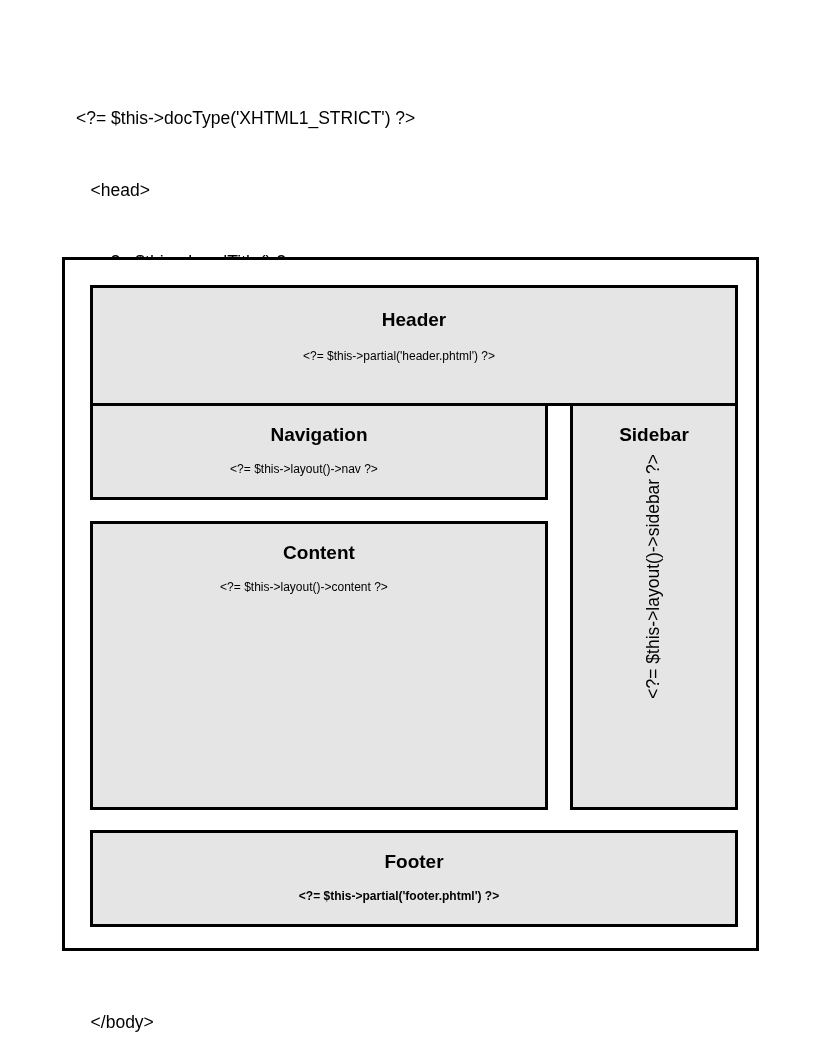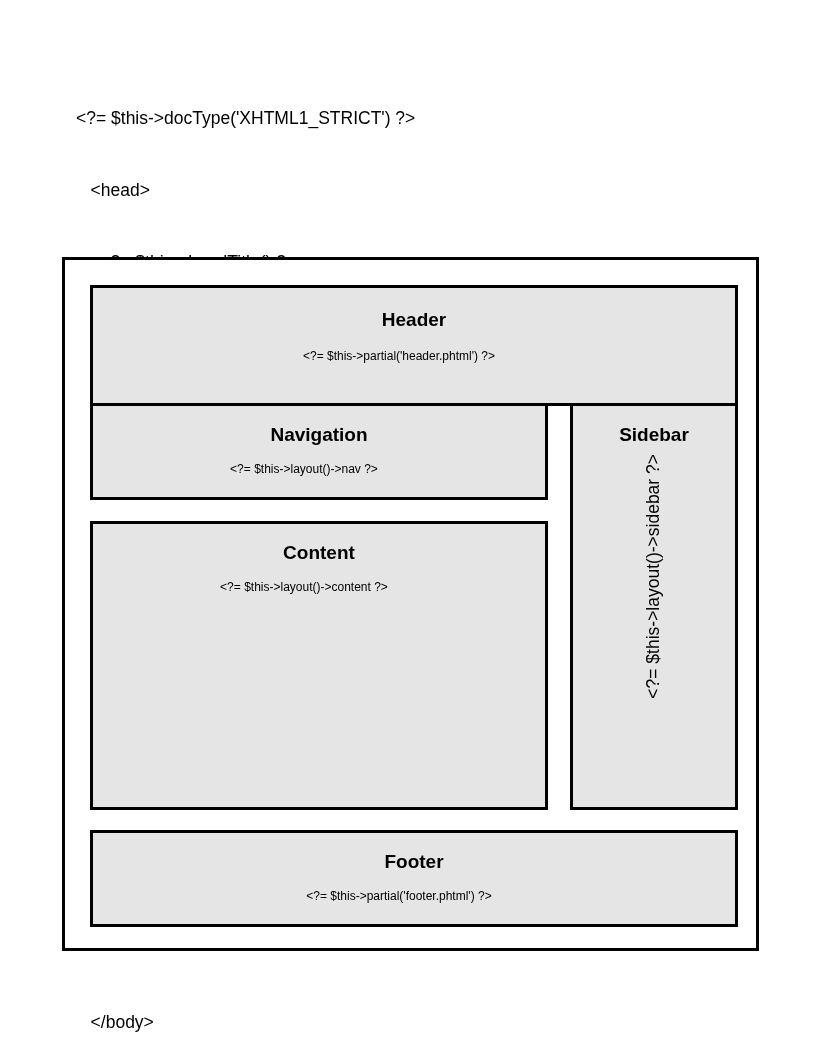--- a/index.html
+++ b/index.html
@@ -121,21 +121,21 @@
   }
 
   
   #region-footer {
     left: 25px;
     top: 570px;
     width: 648px;
     height: 97px;
   }
   #region-footer .region-title { margin-top: 18px; }
-  #region-footer .region-code  { margin-top: 12px; }
+  #region-footer .region-code  { margin-top: 12px; font-weight: bold; }
 </style>
 </head>
 <body>
 
 <div class="code-block" id="code-top">
   <div class="code-line">&lt;?= $this-&gt;docType('XHTML1_STRICT') ?&gt;</div>
   <div class="code-line">   &lt;head&gt;</div>
   <div class="code-line">     &lt;?= $this-&gt;headTitle() ?&gt;</div>
   <div class="code-line">     &lt;?= $this-&gt;headScript() ?&gt;</div>
   <div class="code-line">     &lt;?= $this-&gt;headStylesheet() ?&gt;</div>

